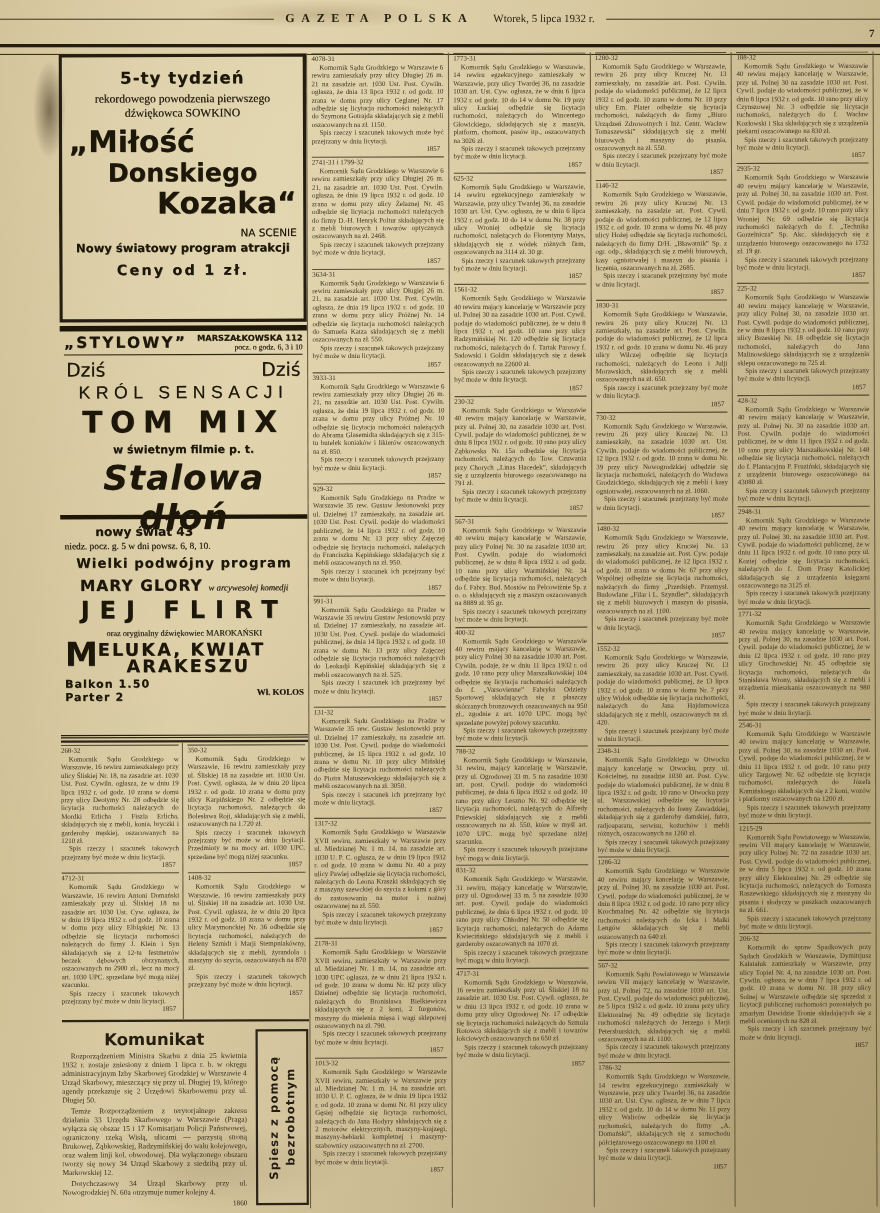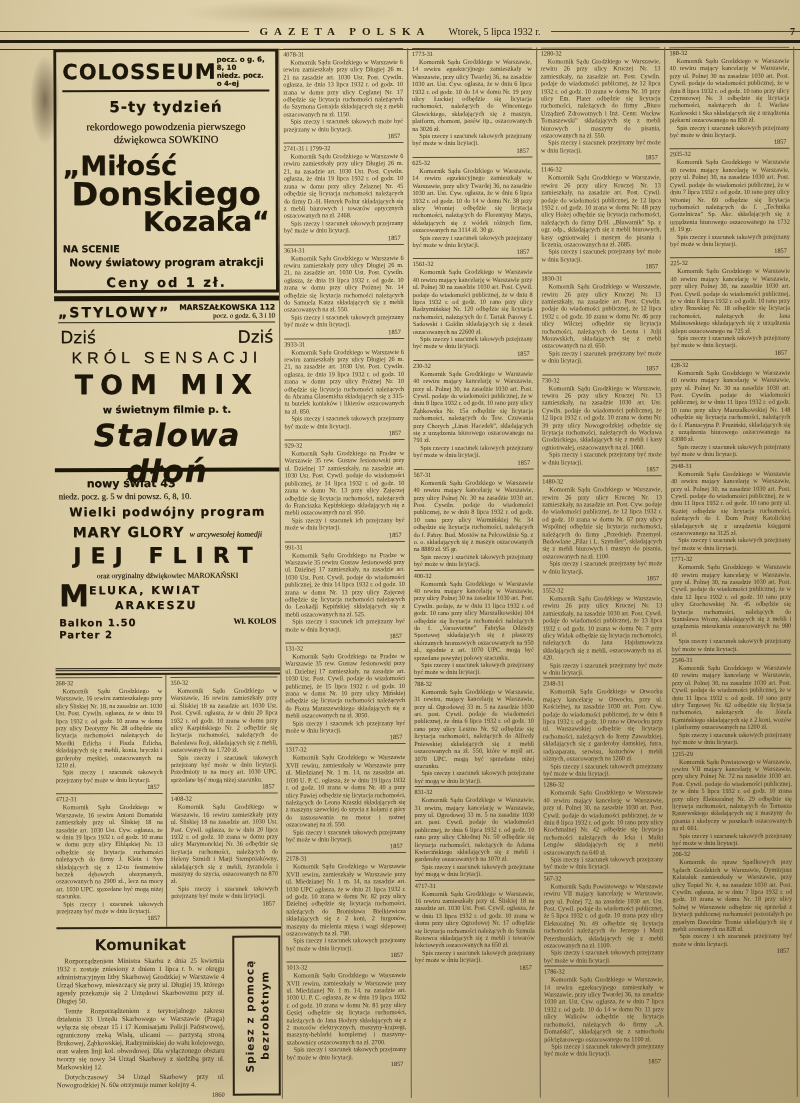--- a/index.html
+++ b/index.html
@@ -9,21 +9,21 @@
       radial-gradient(ellipse at 18% 8%, rgba(255,246,214,.30), transparent 55%),
       radial-gradient(ellipse at 85% 95%, rgba(110,86,48,.22), transparent 60%),
       radial-gradient(ellipse at 50% 55%, rgba(255,243,205,.12), transparent 70%),
       linear-gradient(100deg,#c7b68b,#d8caa2 28%,#d4c59c 55%,#cbbb92 78%,#bcab7f);}
   .stain{position:absolute;border-radius:50%;pointer-events:none;}
   .stain1{left:30px;top:55px;width:30px;height:90px;background:radial-gradient(ellipse,rgba(50,38,20,.55),transparent 70%);}
   .stain2{left:180px;top:0px;width:220px;height:26px;background:radial-gradient(ellipse,rgba(120,95,55,.25),transparent 70%);}
   .stain3{left:560px;top:650px;width:200px;height:260px;background:radial-gradient(ellipse,rgba(150,120,70,.14),transparent 70%);}
   .stain4{left:60px;top:1020px;width:260px;height:80px;background:radial-gradient(ellipse,rgba(90,70,40,.15),transparent 70%);}
 
-  .masthead{position:absolute;top:22px;left:0;width:800px;display:flex;align-items:center;height:16px;}
+  .masthead{position:absolute;top:8px;left:0;width:800px;display:flex;align-items:center;height:16px;}
   .masthead::before,.masthead::after{content:"";flex:1;border-top:1px solid #4d4127;margin-top:2px;}
   .mast-mid{padding:0 10px;white-space:nowrap;}
   .mast-title{font-weight:bold;font-size:11px;letter-spacing:6px;color:#2a2414;}
   .mast-date{font-size:10px;margin-left:14px;color:#2a2414;}
   .page-num{position:absolute;right:5px;top:26px;font-size:10px;font-weight:bold;}
   .head-rule{position:absolute;top:40px;left:0;width:800px;height:6px;border-top:3px solid #241d10;border-bottom:1px solid #3c3218;}
 
   .content{position:absolute;top:48px;left:55px;width:741px;height:1052px;display:flex;transform:rotate(-0.2deg);}
   .ads{width:225px;flex:none;overflow:hidden;}
   .ncol{flex:1;border-left:1px solid #6a5d41;padding:0 4px;overflow:hidden;height:1050px;}
@@ -41,23 +41,23 @@
   .sans{font-family:"DejaVu Sans",sans-serif;}
   .ink{color:#1d1709;text-shadow:.3px .3px 0 rgba(25,19,9,.55);}
 
   .colosseum{height:244px;border:3px solid #241d10;padding:4px 6px;margin-bottom:3px;background:rgba(255,248,220,.06);}
   .col-head{display:flex;justify-content:space-between;align-items:center;border-bottom:2px solid #241d10;padding-bottom:2px;}
   .col-name{font-size:21px;font-weight:bold;letter-spacing:1px;}
   .col-times{font-size:7px;font-weight:bold;text-align:left;line-height:8px;}
   .col-week{text-align:center;font-size:15px;font-weight:bold;margin-top:6px;letter-spacing:1px;}
   .col-tag{text-align:center;font-size:10.5px;line-height:13px;margin-top:4px;}
   .col-t1{font-size:27px;font-weight:bold;margin-top:6px;line-height:28px;}
-  .col-t2{font-size:32px;font-weight:bold;text-align:center;line-height:28px;}
+  .col-t2{font-size:23px;font-weight:bold;text-align:center;line-height:28px;}
   .col-t3{font-size:27px;font-weight:bold;text-align:right;line-height:28px;}
-  .col-stage{text-align:left;font-size:9.5px;font-weight:bold;margin-top:7px;}
+  .col-stage{text-align:right;font-size:9.5px;font-weight:normal;margin-top:7px;}
   .col-prog{text-align:center;font-size:10.5px;font-weight:bold;margin-top:2px;}
   .col-price{text-align:center;font-size:13px;font-weight:bold;letter-spacing:2px;margin-top:7px;}
 
   .stylowy{height:176px;border-top:5px solid #1d1708;border-bottom:4px solid #1d1708;padding:3px 4px;margin-bottom:3px;}
   .sty-head{display:flex;justify-content:space-between;border-bottom:1px solid #2c2414;padding-bottom:2px;}
   .sty-name{font-size:14px;font-weight:bold;letter-spacing:2px;}
   .sty-addr{font-size:7.5px;font-weight:bold;text-align:right;line-height:8px;}
   .sty-times{font-size:7px;font-weight:normal;font-family:"Liberation Serif",serif;}
   .sty-dzis{display:flex;justify-content:space-between;font-size:17px;font-weight:normal;margin-top:4px;padding:0 2px;}
   .sty-krol{text-align:center;font-size:16px;letter-spacing:5px;margin-top:2px;}
@@ -70,23 +70,23 @@
   .maj-addr{font-size:11px;font-weight:bold;margin-left:28px;}
   .maj-times{font-size:8.5px;margin-top:1px;}
   .maj-prog{text-align:center;font-size:12px;font-weight:bold;margin-top:4px;letter-spacing:1px;}
   .maj-star-row{text-align:center;margin-top:3px;}
   .maj-star{font-size:14px;font-weight:bold;letter-spacing:1px;}
   .maj-starnote{font-size:8px;font-style:italic;font-family:"Liberation Serif",serif;}
   .maj-flirt{text-align:center;font-size:22px;font-weight:bold;letter-spacing:9px;margin-top:2px;}
   .maj-also{text-align:center;font-size:7.5px;margin-top:3px;}
   .maj-film2{margin-top:2px;display:flex;}
   .maj-M{font-size:30px;font-weight:bold;line-height:28px;}
-  .maj-f2lines{font-size:11px;font-weight:bold;letter-spacing:2px;line-height:15px;padding-top:1px;}
+  .maj-f2lines{font-size:16px;font-weight:bold;letter-spacing:2px;line-height:15px;padding-top:1px;}
   .maj-f2b{padding-left:26px;}
-  .maj-bottom{display:flex;justify-content:space-between;align-items:flex-start;margin-top:4px;}
+  .maj-bottom{display:flex;justify-content:space-between;align-items:center;margin-top:4px;}
   .maj-prices{font-size:10px;font-weight:bold;line-height:12px;letter-spacing:1px;}
   .maj-sign{font-size:8px;font-weight:bold;font-family:"Liberation Serif",serif;}
 
   .subcols{display:flex;height:252px;border-top:2px solid #2c2414;overflow:hidden;}
   .subcol{flex:1;overflow:hidden;padding:2px 3px 0 0;}
   .subcol + .subcol{border-left:1px solid #6a5d41;padding-left:4px;}
 
   .bottomrow{display:flex;border-top:2px solid #2c2414;padding-top:3px;height:168px;overflow:hidden;align-items:center;}
   .komunikat{width:168px;flex:none;}
   .kom-title{font-size:15px;font-weight:bold;text-align:center;margin:1px 0 3px;font-family:"DejaVu Sans",sans-serif;color:#241d10;}
@@ -111,27 +111,20 @@
     </span>
   </header>
   <span class="page-num">7</span>
   <div class="head-rule"></div>
 
   <main class="content">
 
     <div class="ads">
 
       <section class="ad colosseum ink sans">
-        <div class="col-head">
-          <span class="col-name">COLOSSEUM</span>
-          <span class="col-times">
-            <span>pocz. o g. 6, 8, 10</span><br>
-            <span>niedz. pocz. o 4-ej</span>
-          </span>
-        </div>
         <div class="col-week">5-ty tydzień</div>
         <div class="col-tag" style="font-family:'Liberation Serif',serif;">
           <span>rekordowego powodzenia pierwszego</span><br>
           <span>dźwiękowca SOWKINO</span>
         </div>
         <div class="col-t1">„Miłość</div>
         <div class="col-t2">Donskiego</div>
         <div class="col-t3">Kozaka“</div>
         <div class="col-stage">NA SCENIE</div>
         <div class="col-prog">Nowy światowy program atrakcji</div>

